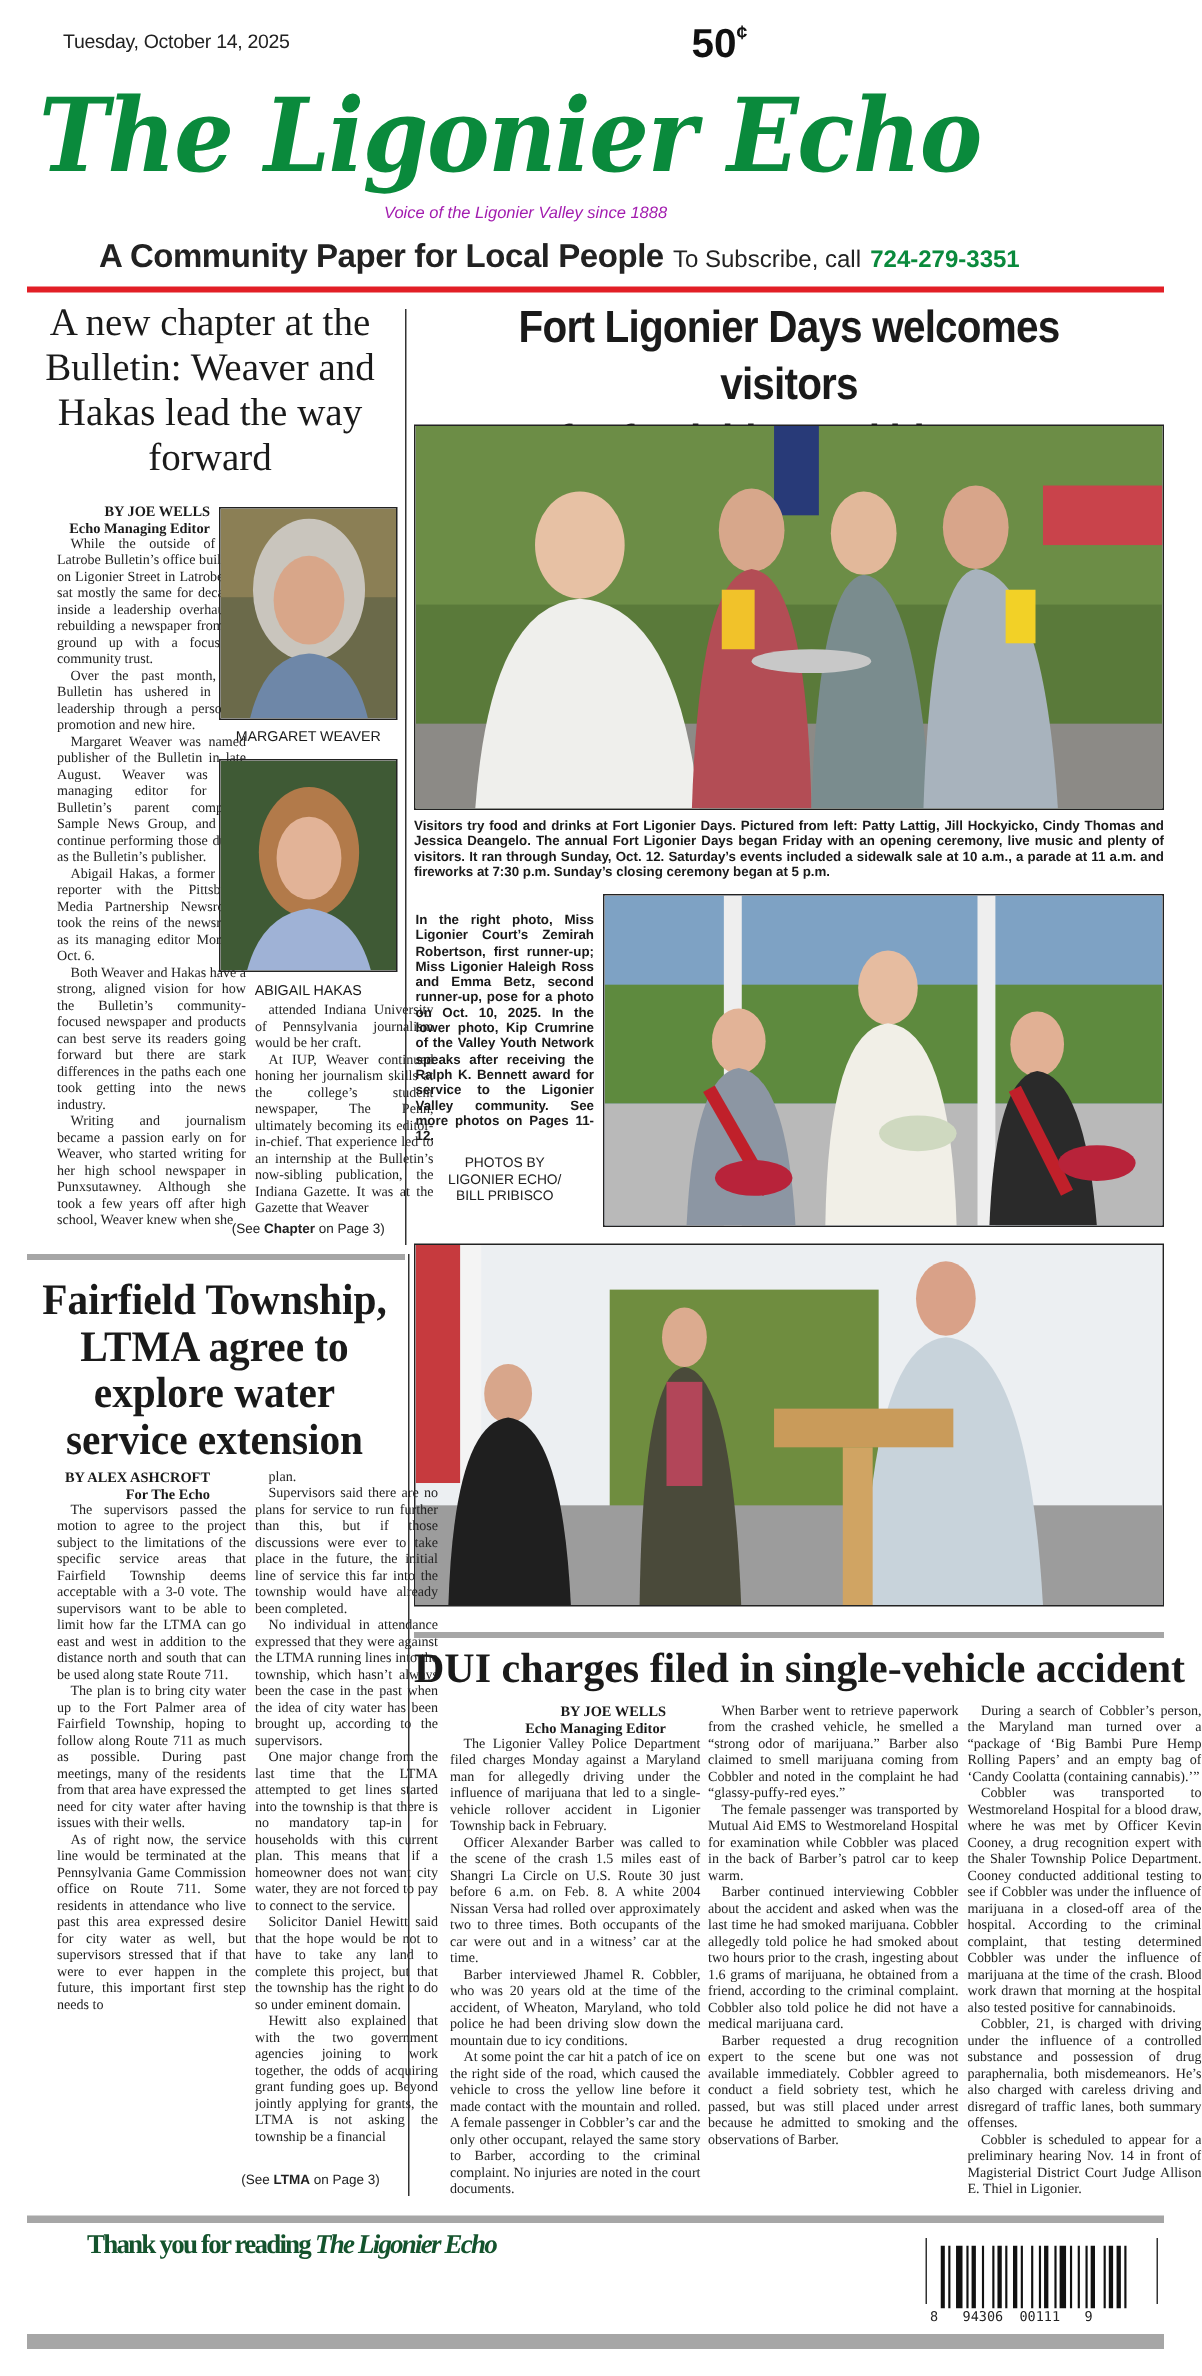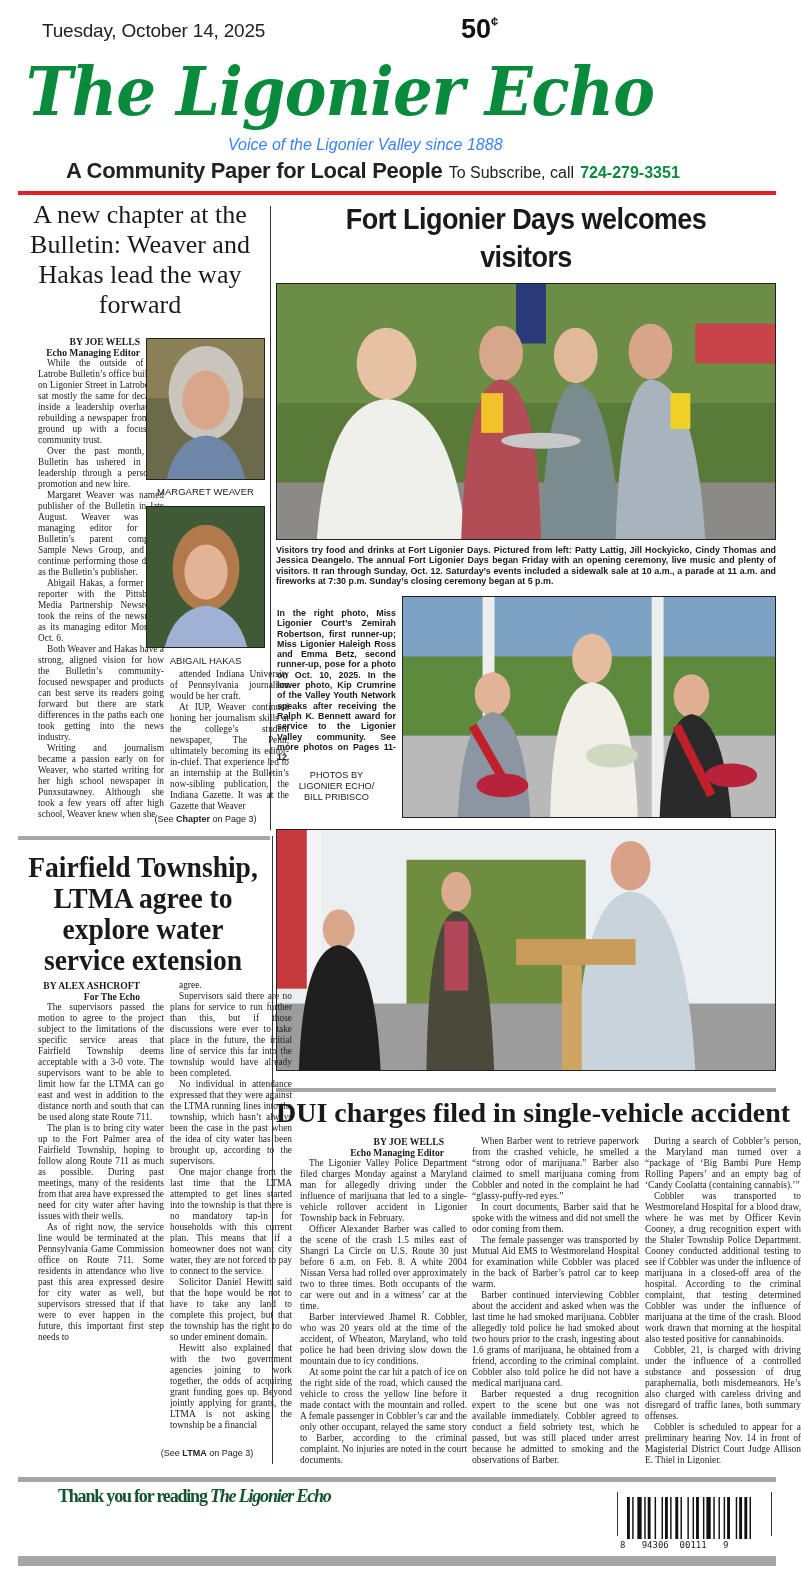--- a/index.html
+++ b/index.html
@@ -2,25 +2,25 @@
 <html><head>
 <meta charset="utf-8">
 <style>
   * { box-sizing: border-box; margin: 0; padding: 0; }
   html, body { width: 801px; height: 1584px; background: #ffffff; overflow: hidden; }
   body { position: relative; font-family: "Liberation Serif", serif; color: #1a1a1a; }
 
   .abs { position: absolute; }
 
   
-  .date { left: 42px; top: 20px; font-family: "Liberation Sans", sans-serif; font-size: 19px; color: #222; letter-spacing: -0.2px; }
+  .date { left: 42px; top: 20px; font-family: "Liberation Sans", sans-serif; font-size: 13px; color: #222; letter-spacing: -0.2px; }
   .price { left: 461px; top: 14px; font-family: "Liberation Sans", sans-serif; font-weight: bold; font-size: 27px; color: #111; }
   .price sup { font-size: 13px; vertical-align: 12px; }
   .nameplate { left: 26px; top: 46px; width: 490px; font-family: "DejaVu Serif", serif; font-weight: bold; font-style: italic; font-size: 68px; color: #0a8a3c; letter-spacing: -1px; line-height: 90px; white-space: nowrap; transform: scaleX(0.92); transform-origin: left; }
-  .tagline { left: 228px; top: 136px; font-family: "Liberation Sans", sans-serif; font-style: italic; font-size: 16px; color: #3b82f6; }
+  .tagline { left: 256px; top: 136px; font-family: "Liberation Sans", sans-serif; font-style: italic; font-size: 11px; color: #a21caf; }
   .subhead { left: 66px; top: 158px; font-family: "Liberation Sans", sans-serif; font-size: 22px; color: #222; white-space: nowrap; }
   .subhead b { font-weight: bold; letter-spacing: -0.3px; }
   .subhead .small { font-size: 16px; }
   .subhead .phone { font-size: 16px; font-weight: bold; color: #0a8a3c; }
   .redrule { left: 18px; top: 191px; width: 758px; height: 4px; background: #e21f26; }
 
   
   .body-text { font-family: "Liberation Serif", serif; font-size: 9.4px; line-height: 11px; color: #222; text-align: justify; margin-left: 24px; }
   .body-text p { text-indent: 9px; }
   .byline { font-family: "Liberation Serif", serif; font-weight: bold; font-size: 9.6px; text-align: right; line-height: 11px; }
@@ -186,21 +186,21 @@
 <div class="abs byline" style="left:14px; top:980px; width:126px;">
   <div>BY ALEX ASHCROFT</div>
   <div>For The Echo</div>
 </div>
 <div class="abs body-text" style="left:14px; top:1002px; width:126px; height:460px; overflow:hidden;" id="fair-c1">
     <p>The supervisors passed the motion to agree to the project subject to the limitations of the specific service areas that Fairfield Township deems acceptable with a 3-0 vote. The supervisors want to be able to limit how far the LTMA can go east and west in addition to the distance north and south that can be used along state Route 711.</p>
     <p>The plan is to bring city water up to the Fort Palmer area of Fairfield Township, hoping to follow along Route 711 as much as possible. During past meetings, many of the residents from that area have expressed the need for city water after having issues with their wells.</p>
     <p>As of right now, the service line would be terminated at the Pennsylvania Game Commission office on Route 711. Some residents in attendance who live past this area expressed desire for city water as well, but supervisors stressed that if that were to ever happen in the future, this important first step needs to</p>
   </div>
 <div class="abs body-text" style="left:146px; top:980px; width:122px; height:465px; overflow:hidden;" id="fair-c2">
-    <p>agree.</p>
+    <p>plan.</p>
     <p>Supervisors said there are no plans for service to run further than this, but if those discussions were ever to take place in the future, the initial line of service this far into the township would have already been completed.</p>
     <p>No individual in attendance expressed that they were against the LTMA running lines into the township, which hasn’t always been the case in the past when the idea of city water has been brought up, according to the supervisors.</p>
     <p>One major change from the last time that the LTMA attempted to get lines started into the township is that there is no mandatory tap-in for households with this current plan. This means that if a homeowner does not want city water, they are not forced to pay to connect to the service.</p>
     <p>Solicitor Daniel Hewitt said that the hope would be not to have to take any land to complete this project, but that the township has the right to do so under eminent domain.</p>
     <p>Hewitt also explained that with the two government agencies joining to work together, the odds of acquiring grant funding goes up. Beyond jointly applying for grants, the LTMA is not asking the township be a financial</p>
   </div>
 <div class="abs jump" style="left:146px; top:1448px; width:122px;">
   <span>(See </span><b>LTMA</b><span> on Page 3)</span>
 </div>
 <div class="abs vrule" style="left:272px; top:836px; height:628px;"></div>
@@ -212,21 +212,20 @@
   <div>Echo Managing Editor</div>
 </div>
 <div class="abs body-text" style="left:276px; top:1158px; width:167px; height:306px; overflow:hidden;" id="dui-c1">
     <p>The Ligonier Valley Police Department filed charges Monday against a Maryland man for allegedly driving under the influence of marijuana that led to a single-vehicle rollover accident in Ligonier Township back in February.</p>
     <p>Officer Alexander Barber was called to the scene of the crash 1.5 miles east of Shangri La Circle on U.S. Route 30 just before 6 a.m. on Feb. 8. A white 2004 Nissan Versa had rolled over approximately two to three times. Both occupants of the car were out and in a witness’ car at the time.</p>
     <p>Barber interviewed Jhamel R. Cobbler, who was 20 years old at the time of the accident, of Wheaton, Maryland, who told police he had been driving slow down the mountain due to icy conditions.</p>
     <p>At some point the car hit a patch of ice on the right side of the road, which caused the vehicle to cross the yellow line before it made contact with the mountain and rolled. A female passenger in Cobbler’s car and the only other occupant, relayed the same story to Barber, according to the criminal complaint. No injuries are noted in the court documents.</p>
   </div>
 <div class="abs body-text" style="left:448px; top:1136px; width:167px; height:328px; overflow:hidden;" id="dui-c2">
     <p>When Barber went to retrieve paperwork from the crashed vehicle, he smelled a “strong odor of marijuana.” Barber also claimed to smell marijuana coming from Cobbler and noted in the complaint he had “glassy-puffy-red eyes.”</p>
-    <p>In court documents, Barber said that he spoke with the witness and did not smell the odor coming from them.</p>
     <p>The female passenger was transported by Mutual Aid EMS to Westmoreland Hospital for examination while Cobbler was placed in the back of Barber’s patrol car to keep warm.</p>
     <p>Barber continued interviewing Cobbler about the accident and asked when was the last time he had smoked marijuana. Cobbler allegedly told police he had smoked about two hours prior to the crash, ingesting about 1.6 grams of marijuana, he obtained from a friend, according to the criminal complaint. Cobbler also told police he did not have a medical marijuana card.</p>
     <p>Barber requested a drug recognition expert to the scene but one was not available immediately. Cobbler agreed to conduct a field sobriety test, which he passed, but was still placed under arrest because he admitted to smoking and the observations of Barber.</p>
   </div>
 <div class="abs body-text" style="left:621px; top:1136px; width:156px; height:328px; overflow:hidden;" id="dui-c3">
     <p>During a search of Cobbler’s person, the Maryland man turned over a “package of ‘Big Bambi Pure Hemp Rolling Papers’ and an empty bag of ‘Candy Coolatta (containing cannabis).’”</p>
     <p>Cobbler was transported to Westmoreland Hospital for a blood draw, where he was met by Officer Kevin Cooney, a drug recognition expert with the Shaler Township Police Department. Cooney conducted additional testing to see if Cobbler was under the influence of marijuana in a closed-off area of the hospital. According to the criminal complaint, that testing determined Cobbler was under the influence of marijuana at the time of the crash. Blood work drawn that morning at the hospital also tested positive for cannabinoids.</p>
     <p>Cobbler, 21, is charged with driving under the influence of a controlled substance and possession of drug paraphernalia, both misdemeanors. He’s also charged with careless driving and disregard of traffic lanes, both summary offenses.</p>
     <p>Cobbler is scheduled to appear for a preliminary hearing Nov. 14 in front of Magisterial District Court Judge Allison E. Thiel in Ligonier.</p>
   </div>

